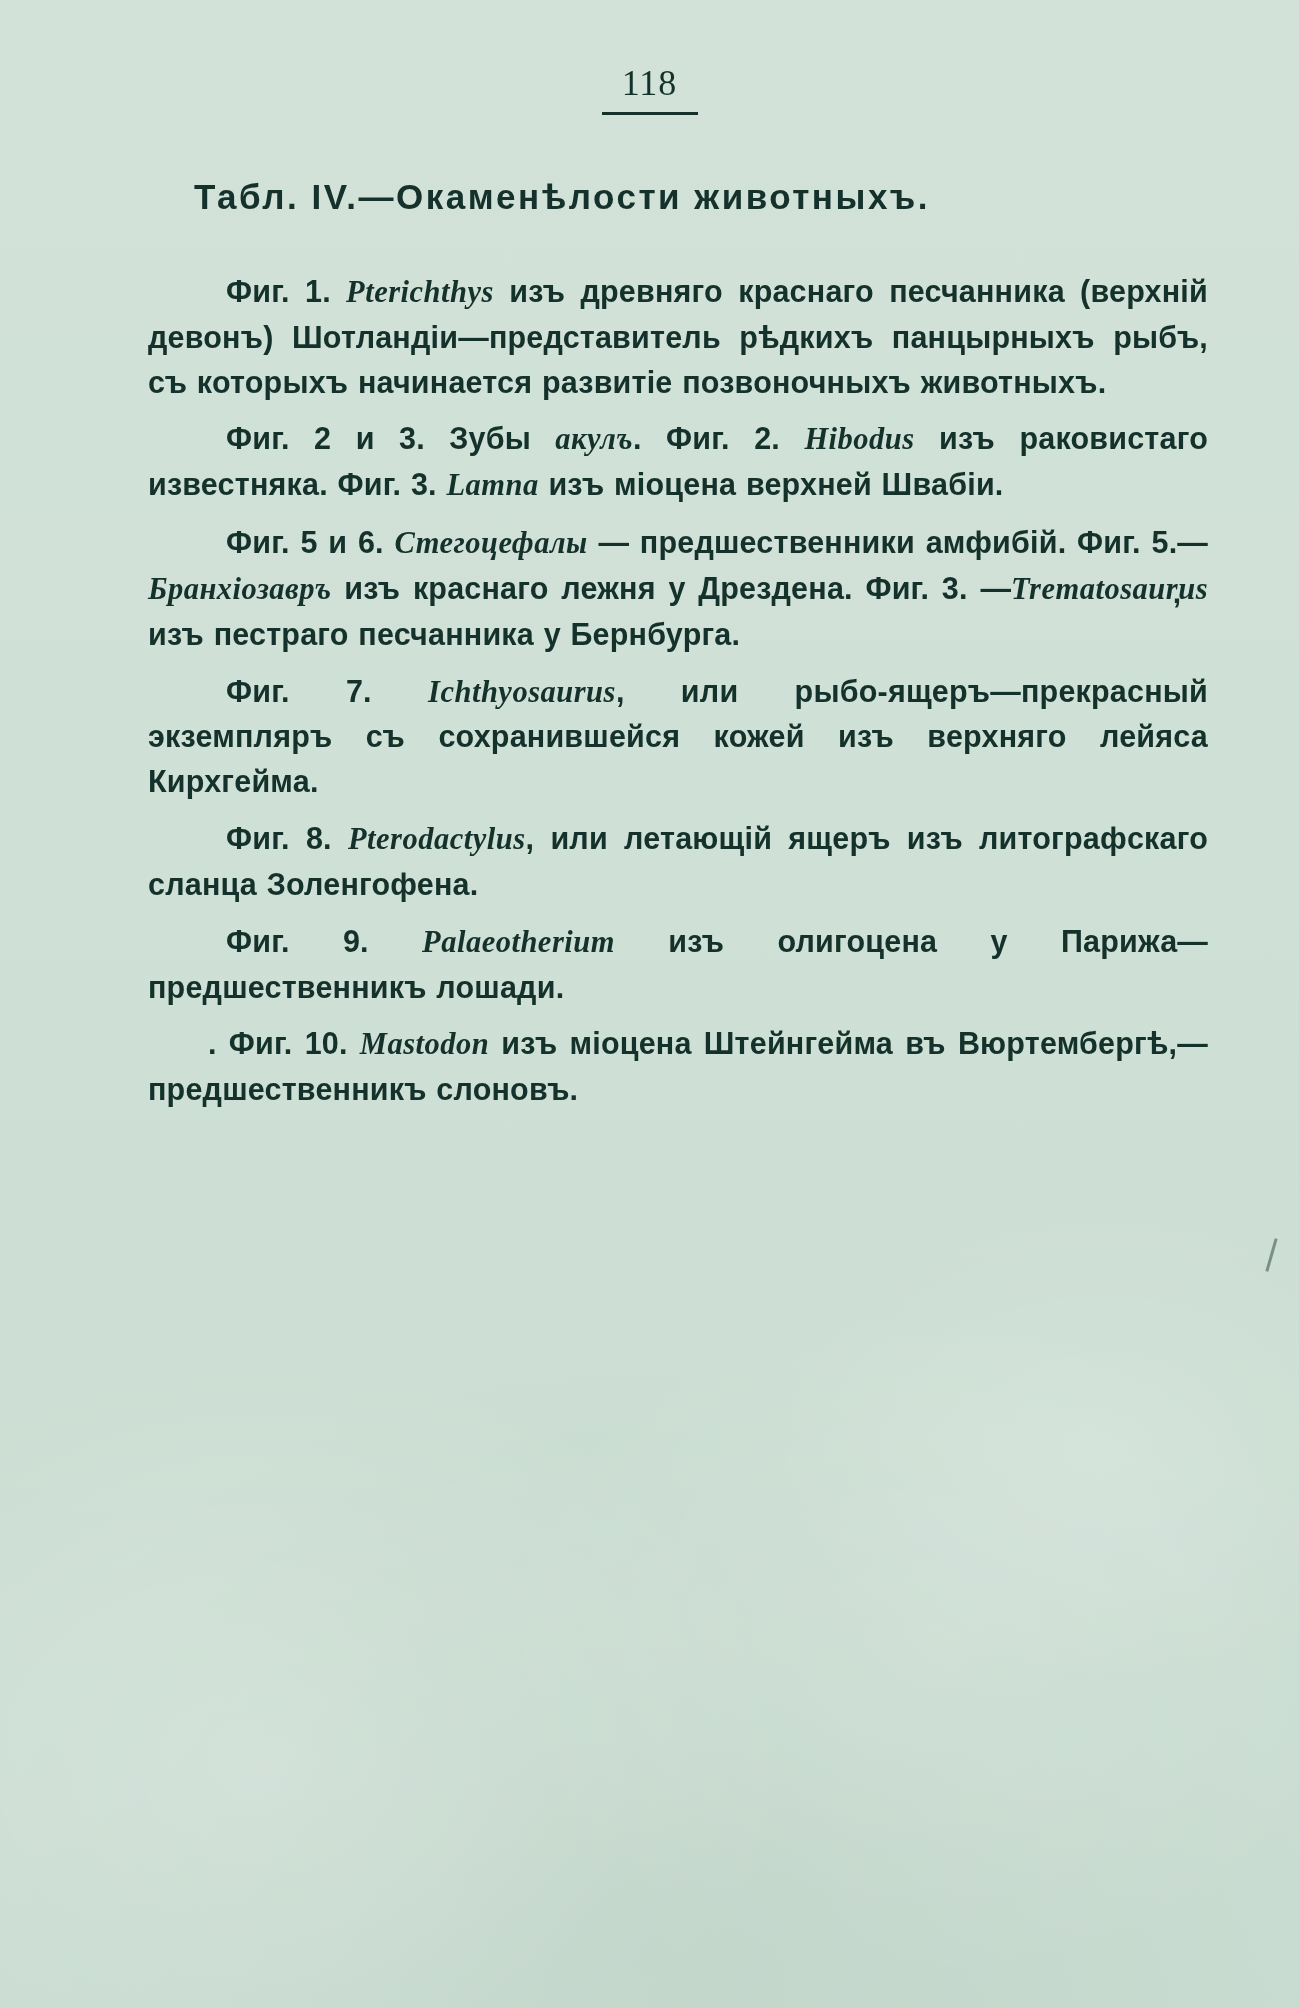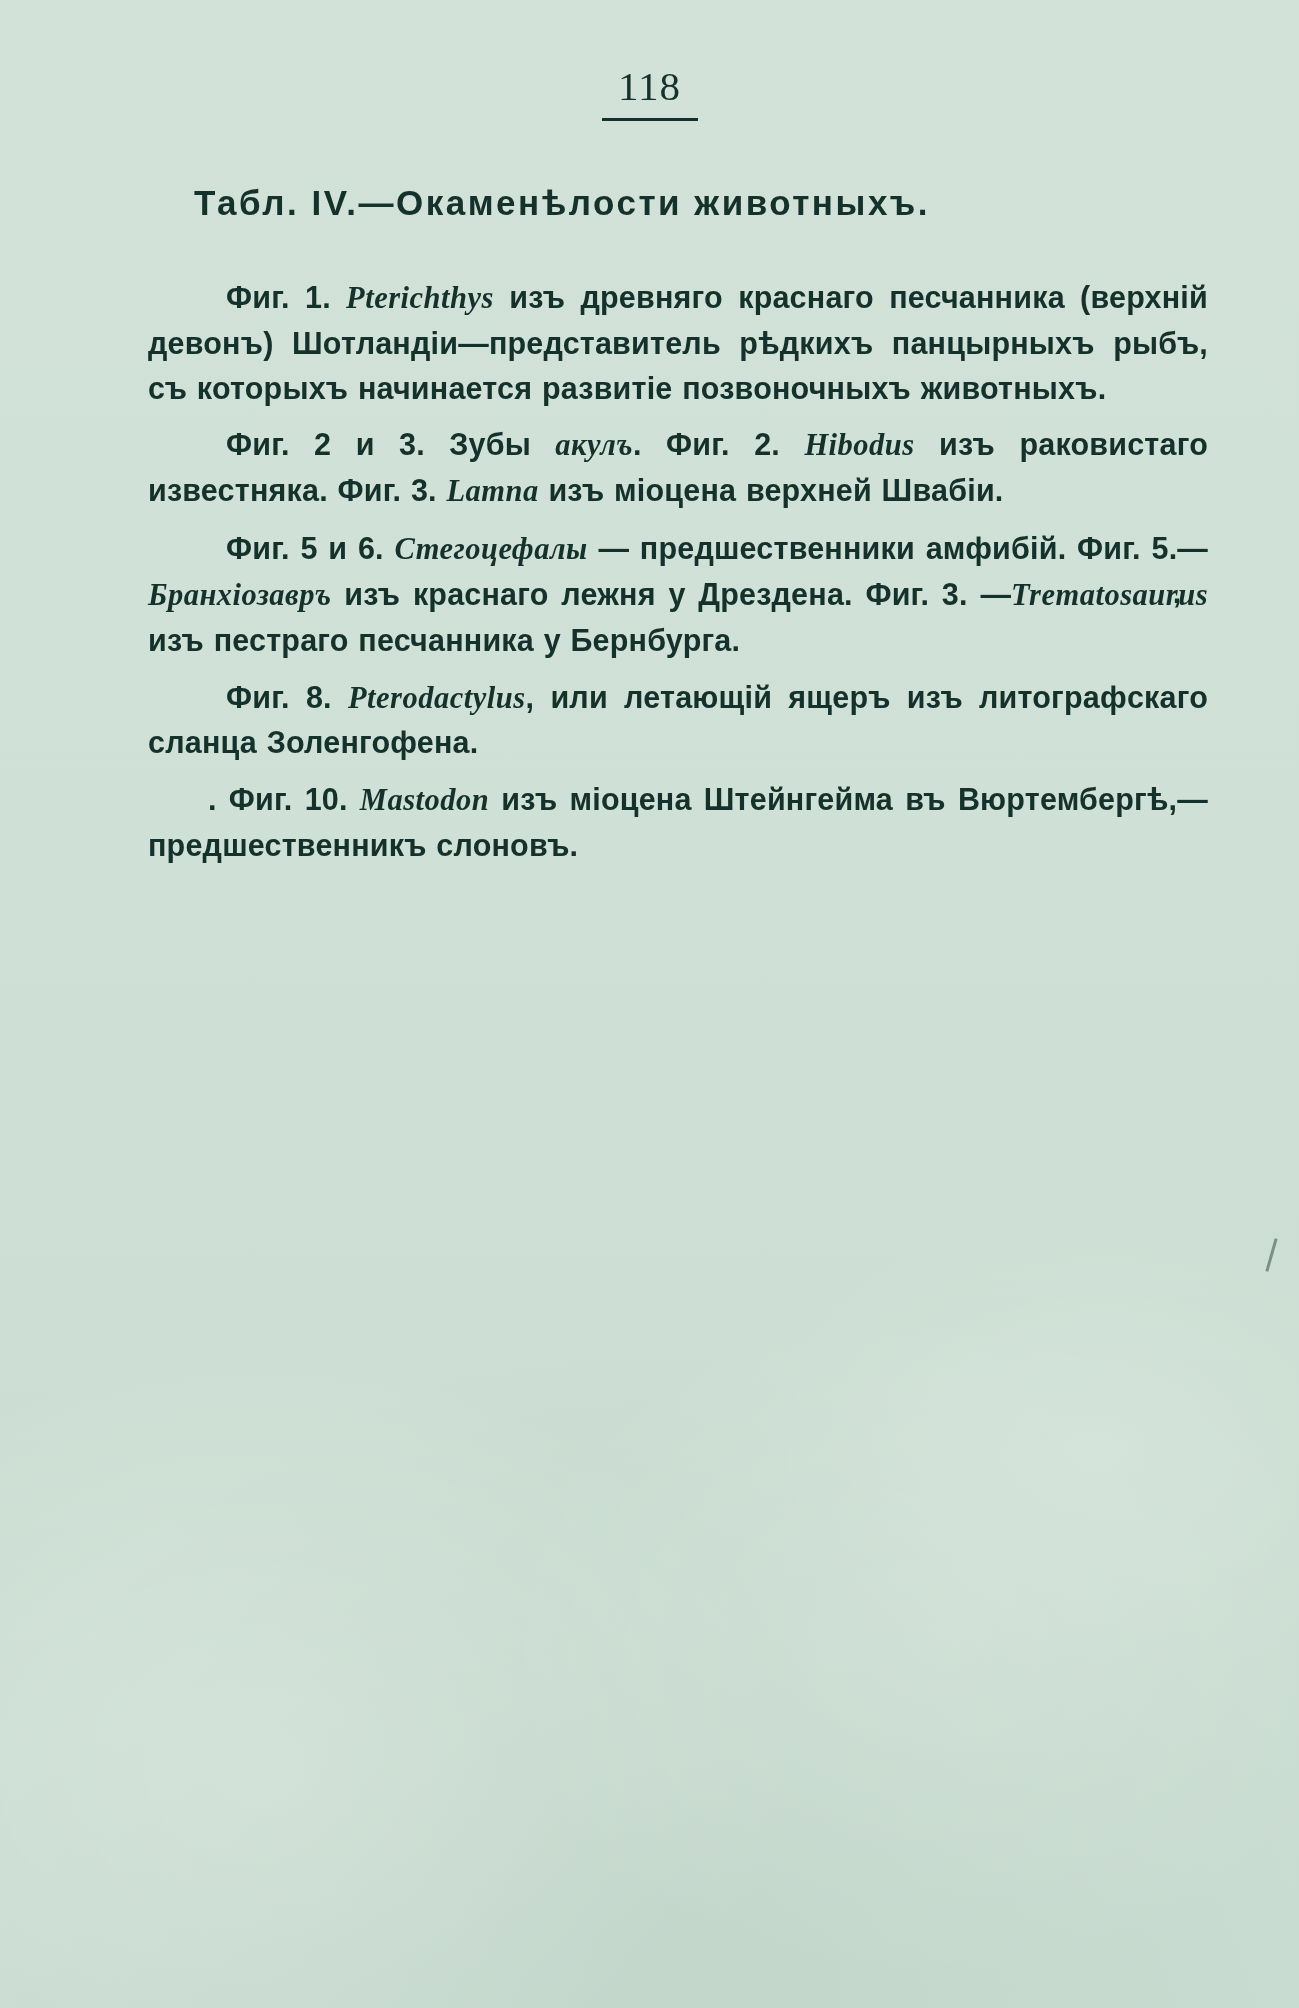--- a/index.html
+++ b/index.html
@@ -30,21 +30,21 @@
   .page {
     position: relative;
     width: 1299px;
     height: 2008px;
     box-sizing: border-box;
     padding: 0 120px;
   }
   .folio {
     text-align: center;
     padding-top: 62px;
-    font-size: 41px;
+    font-size: 36px;
     letter-spacing: 1px;
   }
   .folio-rule {
     width: 96px;
     height: 3px;
     background: #14312b;
     margin: 8px auto 0 auto;
   }
   .plate-title {
     margin-top: 62px;
@@ -112,20 +112,22 @@
     <div class="folio">118</div>
     <div class="folio-rule"></div>
   </div>
 
   <h1 class="plate-title">Табл. IV.—Окаменѣлости животныхъ.</h1>
 
   <div class="body-block">
     <p class="para" id="p0"><span>Фиг. 1. </span><span class="it">Pterichthys</span><span> изъ древняго краснаго песчанника (верхнiй девонъ) Шотландiи—представитель рѣдкихъ панцырныхъ рыбъ, съ которыхъ начинается развитiе позвоночныхъ животныхъ.</span></p>
     <p class="para" id="p1"><span>Фиг. 2 и 3. Зубы </span><span class="it">акулъ</span><span>. Фиг. 2. </span><span class="it">Hibodus</span><span> изъ раковистаго известняка. Фиг. 3. </span><span class="it">Lamna</span><span> изъ мiоцена верхней Швабiи.</span></p>
     <p class="para" id="p3"><span>Фиг. 5 и 6. </span><span class="it">Стегоцефалы</span><span> — предшественники амфибiй. Фиг. 5.—</span><span class="it">Бранхiозавръ</span><span> изъ краснаго лежня у Дрездена. Фиг. 3. —</span><span class="it">Trematosaurus</span><span> изъ пестраго песчанника у Бернбурга.</span></p>
+    <p class="para" id="p4"><span>Фиг. 7. </span><span class="it">Ichthyosaurus</span><span>, или рыбо-ящеръ—прекрасный экземпляръ съ сохранившейся кожей изъ верхняго лейяса Кирхгейма.</span></p>
     <p class="para" id="p5"><span>Фиг. 8. </span><span class="it">Pterodactylus</span><span>, или летающiй ящеръ изъ литографскаго сланца Золенгофена.</span></p>
+    <p class="para" id="p6"><span>Фиг. 9. </span><span class="it">Palaeotherium</span><span> изъ олигоцена у Парижа—предшественникъ лошади.</span></p>
     <p class="para dotted-indent" id="p7"><span class="leading-dot">. </span><span>Фиг. 10. </span><span class="it">Mastodon</span><span> изъ мiоцена Штейнгейма въ Вюртембергѣ,—предшественникъ слоновъ.</span></p>
   </div>
 
   <div class="comma-stray">,</div>
   <div class="edge-mark"></div>
 
 </div>
 
 </body></html>

